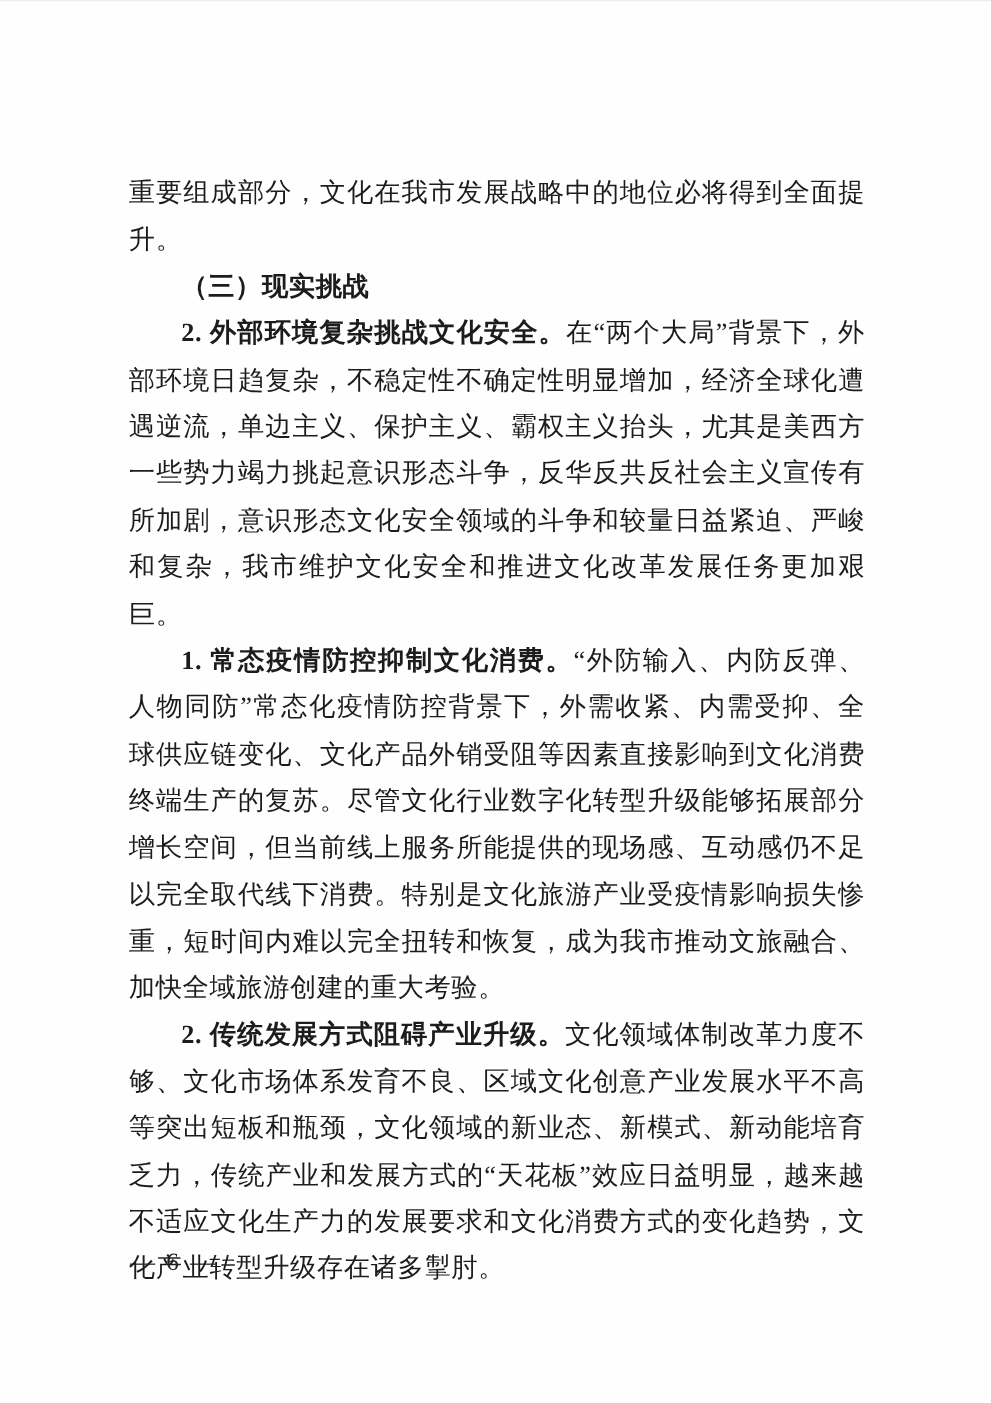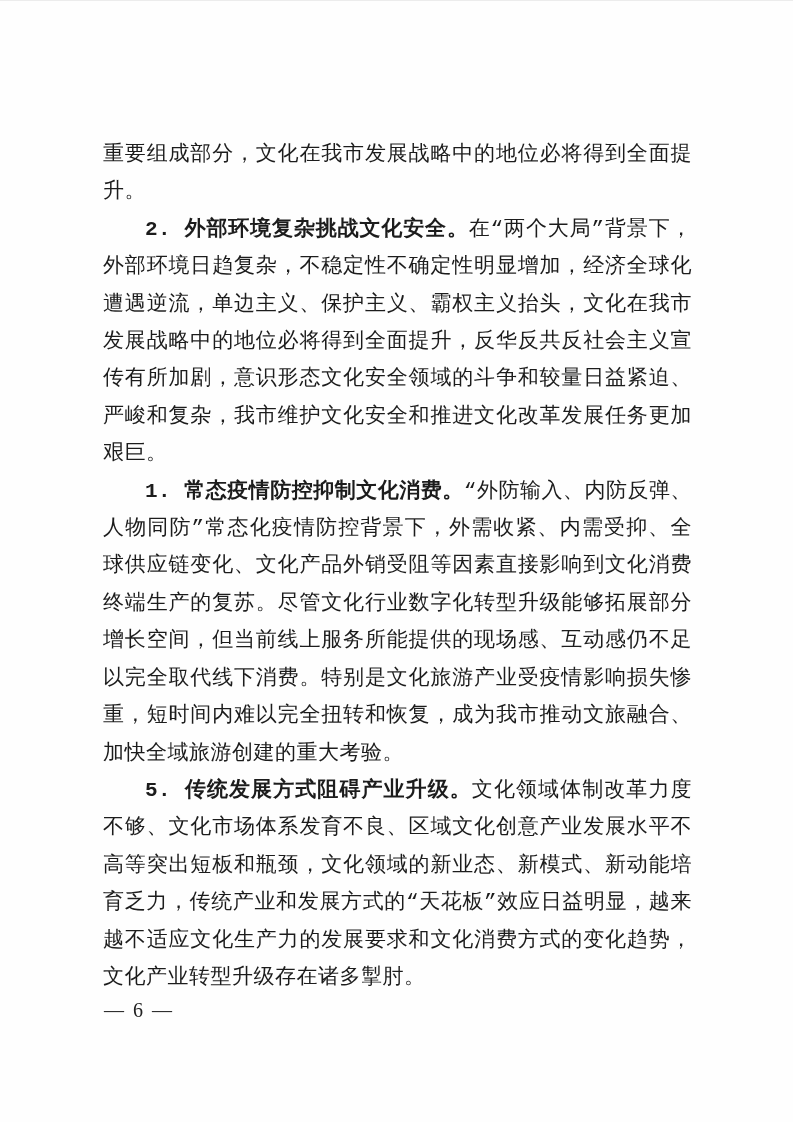--- a/index.html
+++ b/index.html
@@ -29,21 +29,20 @@
       line-height: 37.4px;
       text-align: justify;
       text-justify: inter-character;
       letter-spacing: 0.5px;
     }
     .content p {
       margin: 0;
       padding: 0;
       text-indent: 2em;
       word-break: break-all;
-      font-family: Liberation Mono, monospace;
     }
     .content p.continuation { text-indent: 0; }
     .heading { font-weight: bold; }
     .lead { font-weight: bold; }
     .footer {
       position: absolute;
       left: 104px;
       top: 998px;
       font-size: 20px;
       letter-spacing: 2px;
@@ -52,24 +51,25 @@
   </style>
 </head>
 <body>
 
 <div class="page">
 
   <div class="content">
 
     <p class="continuation">重要组成部分，文化在我市发展战略中的地位必将得到全面提升。</p>
 
+    <p class="heading">（三）现实挑战</p>
 
-    <p><span class="lead">2. 外部环境复杂挑战文化安全。</span><span>在“两个大局”背景下，外部环境日趋复杂，不稳定性不确定性明显增加，经济全球化遭遇逆流，单边主义、保护主义、霸权主义抬头，文化在我市发展战略中的地位必将得到全面提升，反华反共反社会主义宣传有所加剧，意识形态文化安全领域的斗争和较量日益紧迫、严峻和复杂，我市维护文化安全和推进文化改革发展任务更加艰巨。</span></p>
+    <p><span class="lead">2. 外部环境复杂挑战文化安全。</span><span>在“两个大局”背景下，外部环境日趋复杂，不稳定性不确定性明显增加，经济全球化遭遇逆流，单边主义、保护主义、霸权主义抬头，尤其是美西方一些势力竭力挑起意识形态斗争，反华反共反社会主义宣传有所加剧，意识形态文化安全领域的斗争和较量日益紧迫、严峻和复杂，我市维护文化安全和推进文化改革发展任务更加艰巨。</span></p>
 
     <p><span class="lead">1. 常态疫情防控抑制文化消费。</span><span>“外防输入、内防反弹、人物同防”常态化疫情防控背景下，外需收紧、内需受抑、全球供应链变化、文化产品外销受阻等因素直接影响到文化消费终端生产的复苏。尽管文化行业数字化转型升级能够拓展部分增长空间，但当前线上服务所能提供的现场感、互动感仍不足以完全取代线下消费。特别是文化旅游产业受疫情影响损失惨重，短时间内难以完全扭转和恢复，成为我市推动文旅融合、加快全域旅游创建的重大考验。</span></p>
 
-    <p><span class="lead">5. 传统发展方式阻碍产业升级。</span><span>文化领域体制改革力度不够、文化市场体系发育不良、区域文化创意产业发展水平不高等突出短板和瓶颈，文化领域的新业态、新模式、新动能培育乏力，传统产业和发展方式的“天花板”效应日益明显，越来越不适应文化生产力的发展要求和文化消费方式的变化趋势，文化产业转型升级存在诸多掣肘。</span></p>
+    <p><span class="lead">2. 传统发展方式阻碍产业升级。</span><span>文化领域体制改革力度不够、文化市场体系发育不良、区域文化创意产业发展水平不高等突出短板和瓶颈，文化领域的新业态、新模式、新动能培育乏力，传统产业和发展方式的“天花板”效应日益明显，越来越不适应文化生产力的发展要求和文化消费方式的变化趋势，文化产业转型升级存在诸多掣肘。</span></p>
 
   </div>
 
   <div class="footer">— 6 —</div>
 
 </div>
 
 </body></html>

